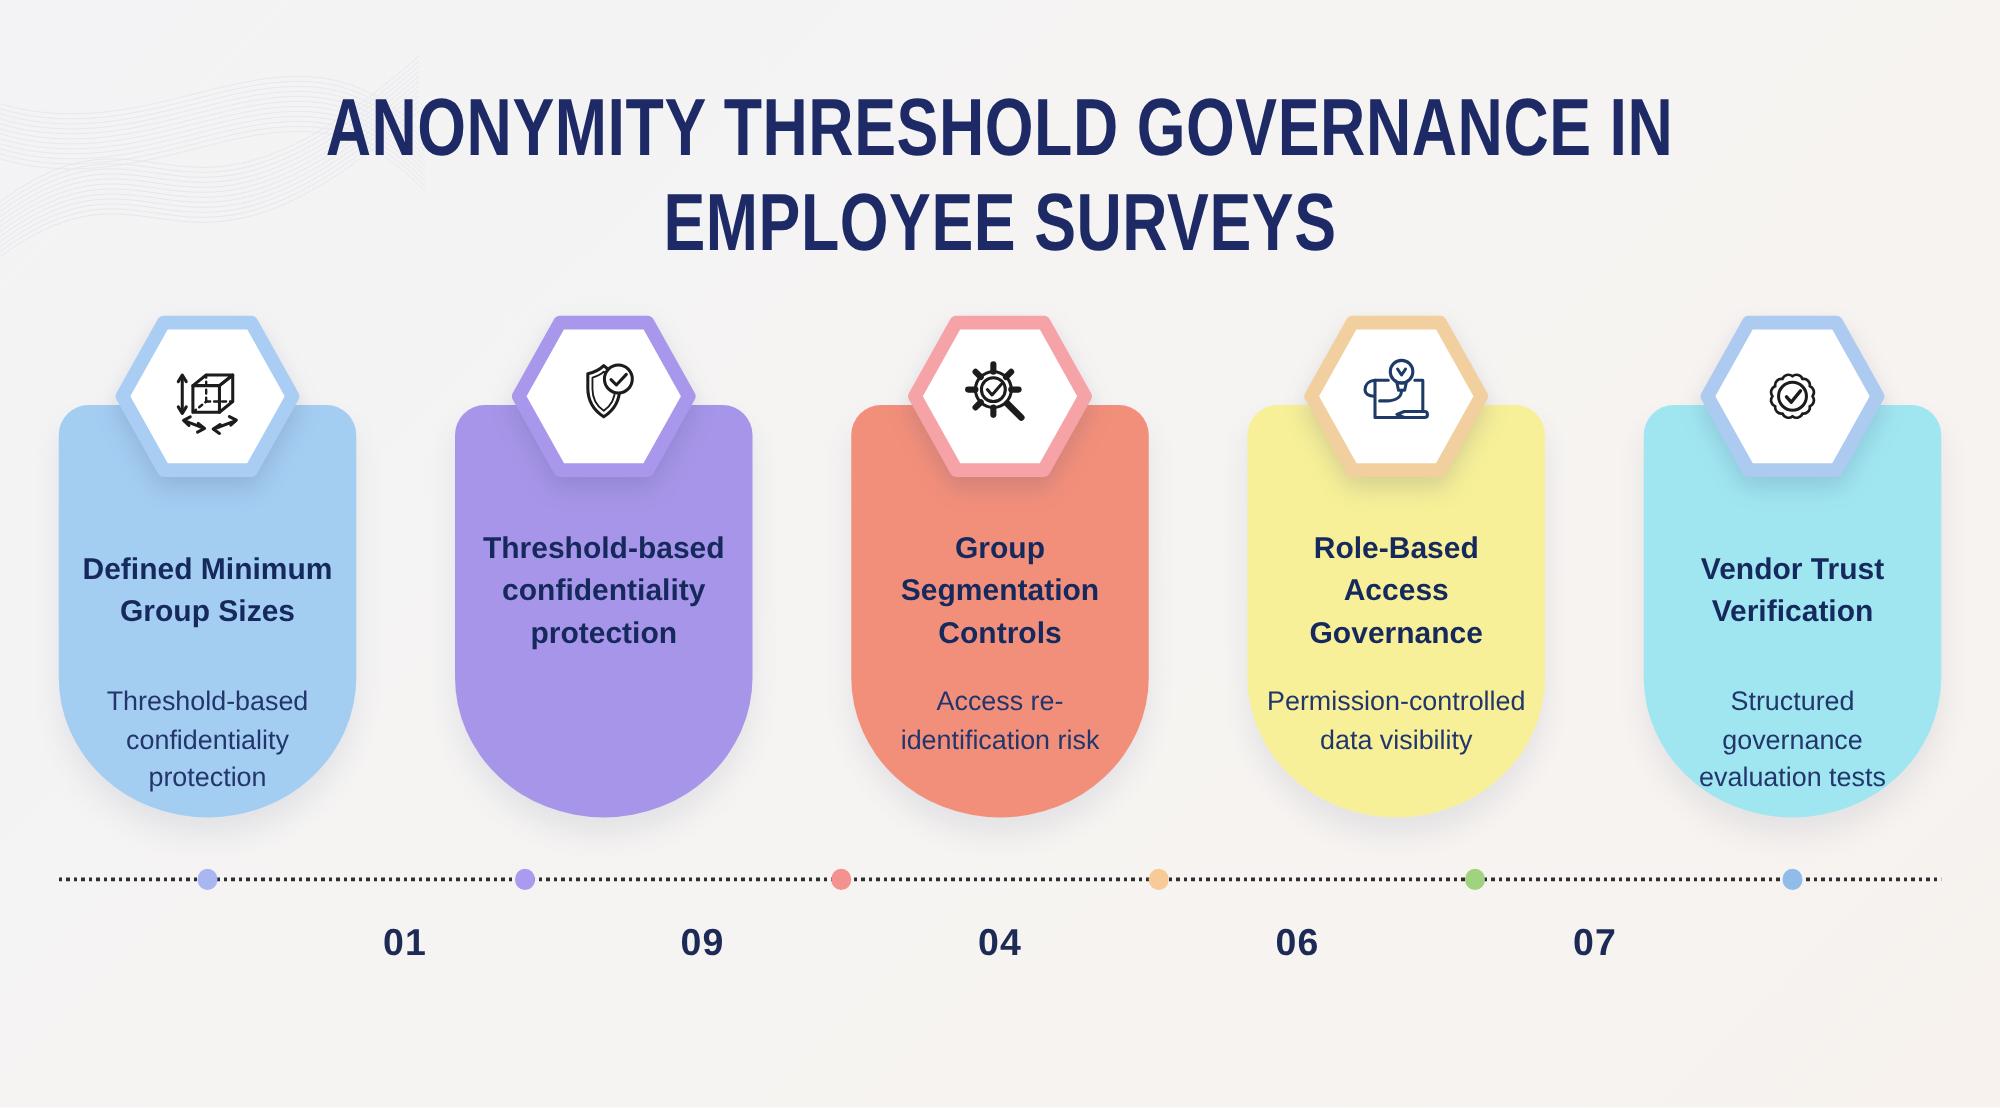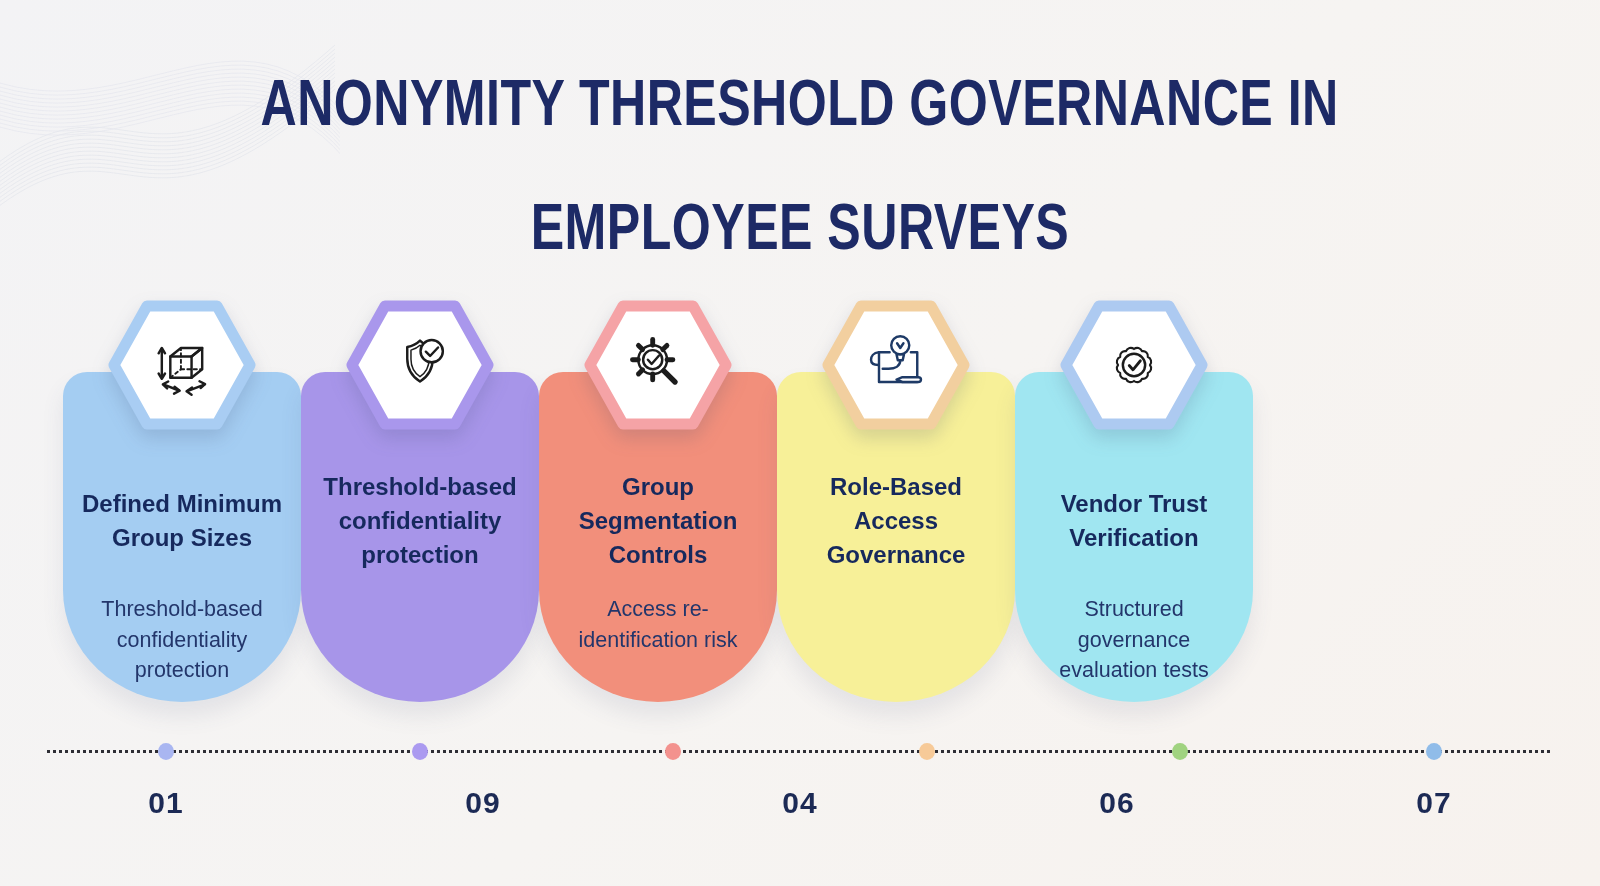--- a/index.html
+++ b/index.html
@@ -8,26 +8,26 @@
     font-family:"Liberation Sans","DejaVu Sans",sans-serif;
     background: linear-gradient(135deg,#f3f3f5 0%,#f6f4f2 55%,#f7f2ee 100%);
     position:relative;
   }
   .deco-swirl { position:absolute; top:0; left:0; pointer-events:none; }
 
   .header { margin-top:64px; text-align:center; }
   .title-line {
     display:block; white-space:nowrap; text-align:center;
     font-weight:800; font-size:57px; letter-spacing:0.5px;
-    color:var(--title-color,#1d2a66); line-height:76px;margin-top:48px;
+    color:var(--title-color,#1d2a66); line-height:76px;
   }
   .title-line > span { display:inline-block; transform:scale(0.88,1.14); transform-origin:center; }
 
   .band { width:1506px; margin:0 auto; }
-  .cards-row { display:flex; margin-top:108px;margin-left:16px; }
+  .cards-row { display:flex; justify-content:space-between; margin-top:108px; }
 
   .card { width:238px; position:relative; }
   .hex-wrap {
     position:absolute; top:-74px; left:50%; transform:translateX(-50%);
     width:152px; height:134px; z-index:2;
     filter: drop-shadow(0 9px 9px rgba(60,70,110,0.18));
   }
   .hex-wrap svg.hex-shape { position:absolute; inset:0; }
   .hex-icon {
     position:absolute; left:50%; top:50%; transform:translate(-50%,-50%);
@@ -54,21 +54,21 @@
   .timeline { position:relative; margin-top:41px; height:17px; }
   .timeline-line {
     position:absolute; left:0; right:0; top:7px; height:3px;
     background-image:repeating-linear-gradient(90deg,
       var(--timeline-color,#2e2e35) 0 3px, transparent 3px 6px);
   }
   .dots-row { position:relative; display:flex; justify-content:space-between; }
   .dot-cell { width:238px; display:flex; justify-content:center; }
   .dot { width:16px; height:17px; border-radius:50%; background:var(--dot,#999); }
 
-  .numbers-row { display:flex; justify-content:space-between; margin-top:26px; }
+  .numbers-row { display:flex; justify-content:center; margin-top:26px; }
   .num-cell {
     width:238px; text-align:center; font-size:30px; font-weight:800;
     letter-spacing:1px; color:var(--number-color,#1c2a55);
   }
 
   .icon-svg { fill:none; stroke:currentColor; stroke-width:2.3; stroke-linecap:round; stroke-linejoin:round; }
 </style>
 </head>
 <body style="--title-color: #1d2a66; --card-title-color: #16295d; --card-desc-color: #23366b; --number-color: #1c2a55; --timeline-color: #2e2e35;">
 
@@ -201,20 +201,21 @@
           <path d="M16,20 C10.5,20.5 8.5,24 8.5,27 C8.5,30 11,32 15.5,32"></path>
           <circle cx="36" cy="13.5" r="8.5"></circle>
           <path d="M33,11.5 l3,4.5 l3,-4.5"></path>
           <path d="M32.5,22 h7 l-1.2,5.5 h-4.6 z"></path>
           <path d="M36,27.5 C36,33 31,35.5 25,35.5 H19.5"></path>
           <path d="M38,43.5 H53 C54.7,43.5 55.5,44.6 55.5,45.7 C55.5,46.8 54.7,48 53,48 H38 L32.5,45.7 Z" fill="#ffffff"></path>
         </svg>
       </div>
       <div class="card-body">
         <h3 class="card-title">Role-Based Access Governance</h3>
+        <p class="card-desc">Permission-controlled data visibility</p>
       </div>
     </div>
 
 
     <div class="card" style="--card: #a0e6f1; --hex: #adcaf1; --ico: #1c1c1c;">
       <div class="hex-wrap">
         <svg class="hex-shape" viewBox="0 0 152 134">
           <polygon points="41,8 111,8 144,67 111,126 41,126 8,67" fill="#ffffff" stroke="var(--hex)" stroke-width="11" stroke-linejoin="round"></polygon>
         </svg>
         <svg class="hex-icon icon-svg" viewBox="0 0 64 64">

